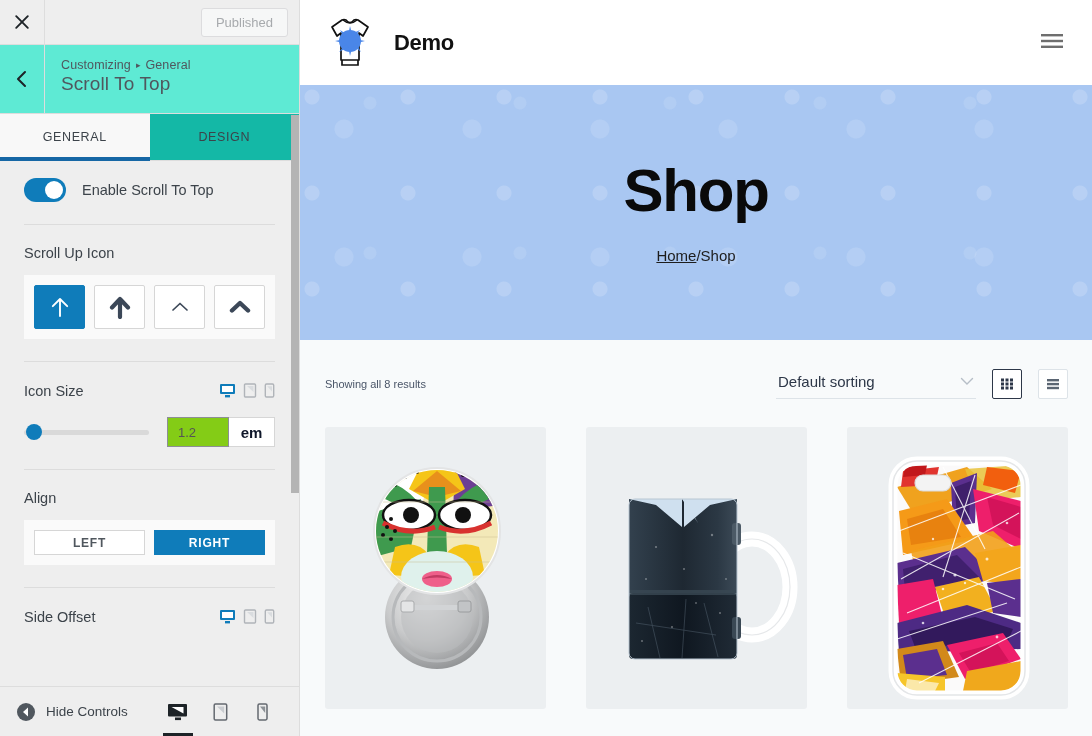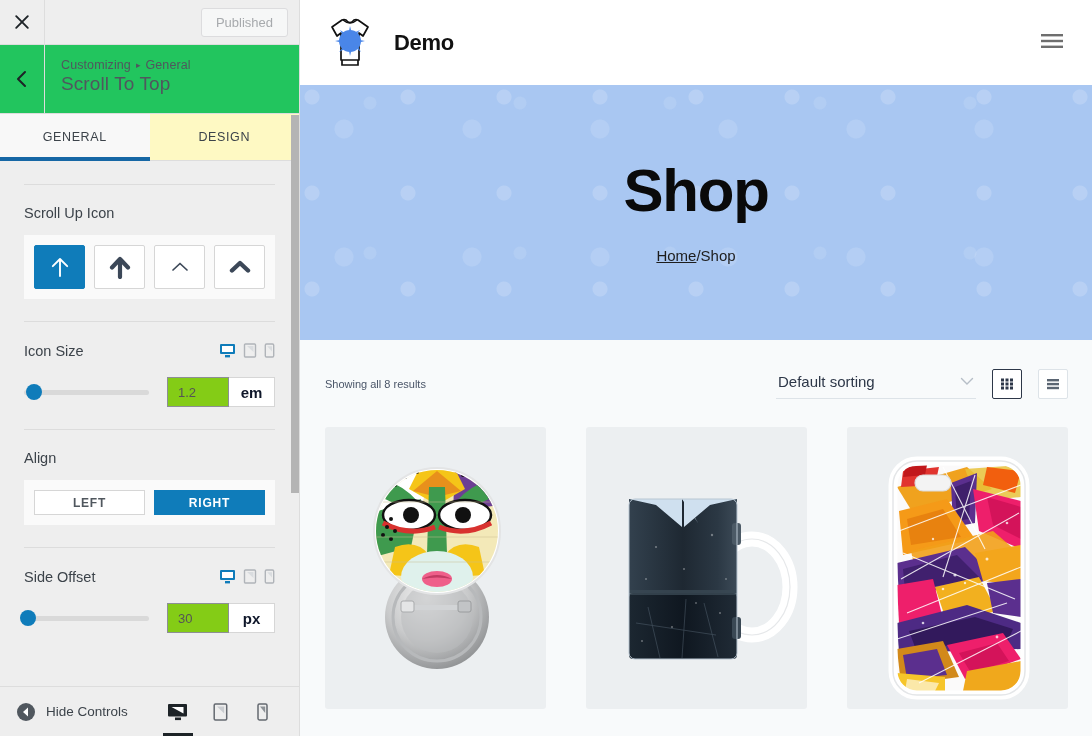--- a/index.html
+++ b/index.html
@@ -37,21 +37,21 @@
     margin-right: 11px;
     padding: 6px 14px;
     font-size: 13px; color: #a7aaad;
     background: #f6f7f7;
     border: 1px solid #dcdcde;
     border-radius: 3px;
     cursor: default;
   }
 
   .cz-section-head {
-    height: 69px; background: #22c55e;
+    height: 69px; background: #5eead4;
     display: flex; align-items: stretch;
     border-bottom: 1px solid #dddddd;
   }
   .cz-back {
     width: 45px;
     display: flex; align-items: center; justify-content: center;
     border-right: 1px solid #dddddd; cursor: pointer;
   }
   .cz-head-text { padding: 13px 0 0 16px; }
   .cz-breadcrumb {
@@ -65,21 +65,21 @@
   }
 
   .cz-tabs {
     height: 47px; display: flex;
     background: #eeeeee;
     border-bottom: 1px solid #dddddd;
   }
   .cz-tab {
     flex: 1; display: flex; align-items: center; justify-content: center;
     font-size: 12.5px; letter-spacing: .6px; color: #3c434a;
-    cursor: pointer; position: relative; background: #fef9c3;
+    cursor: pointer; position: relative; background: #14b8a6;
   }
   .cz-tab.active { background: #f8f8f8; }
   .cz-tab.active::after {
     content: ""; position: absolute; left: 0; right: 0; bottom: -1px;
     height: 4px; background: #1667a5;
   }
 
   .cz-body {
     position: absolute; top: 162px; bottom: 50px; left: 0; right: 0;
     background: #eeeeee; overflow: hidden;
@@ -285,20 +285,26 @@
         <span>GENERAL</span>
       </div>
       <div class="cz-tab">
         <span>DESIGN</span>
       </div>
     </div>
 
     <div class="cz-body">
       <div class="cz-scroll">
 
+        <div class="toggle-row">
+          <div class="toggle">
+            <div class="knob"></div>
+          </div>
+          <div class="toggle-label">Enable Scroll To Top</div>
+        </div>
         <div class="ctl-divider"></div>
 
         <div class="ctl">
           <div class="ctl-label">
             <span>Scroll Up Icon</span>
           </div>
           <div class="icon-picker">
             <div class="icon-btn selected">
               <svg width="22" height="24" viewBox="0 0 22 24" aria-hidden="true">
                 <path d="M11 21 L11 4 M3.8 11.2 L11 4 L18.2 11.2" fill="none" stroke="#ffffff" stroke-width="1.9" stroke-linecap="round" stroke-linejoin="round"></path>
@@ -376,29 +382,20 @@
               </svg>
               <svg width="14" height="17" viewBox="0 0 14 17">
                 <rect x="1.5" y="2" width="11" height="13" rx="1" fill="none" stroke="#b0b4b9" stroke-width="1.4"></rect>
                 <path d="M4 4 L10.5 4 L10.5 10 Z" fill="#d9dcdf"></path>
               </svg>
               <svg width="11" height="17" viewBox="0 0 11 17">
                 <rect x="1.3" y="2" width="8.4" height="13" rx="1.2" fill="none" stroke="#b0b4b9" stroke-width="1.4"></rect>
                 <path d="M3.2 4.2 L8 4.2 L8 9.5 Z" fill="#d9dcdf"></path>
               </svg>
             </span>
-          </div>
-          <div class="slider-row">
-            <div class="slider-track-wrap">
-              <div class="slider-track">
-                <div class="slider-knob" id="side-offset-knob" style="left: 3%;"></div>
-              </div>
-            </div>
-            <div class="num-box">30</div>
-            <div class="unit-box">px</div>
           </div>
         </div>
 
       </div>
     </div>
 
     <div class="cz-scrollbar"></div>
 
     <div class="cz-footer">
       <div class="hide-controls">

